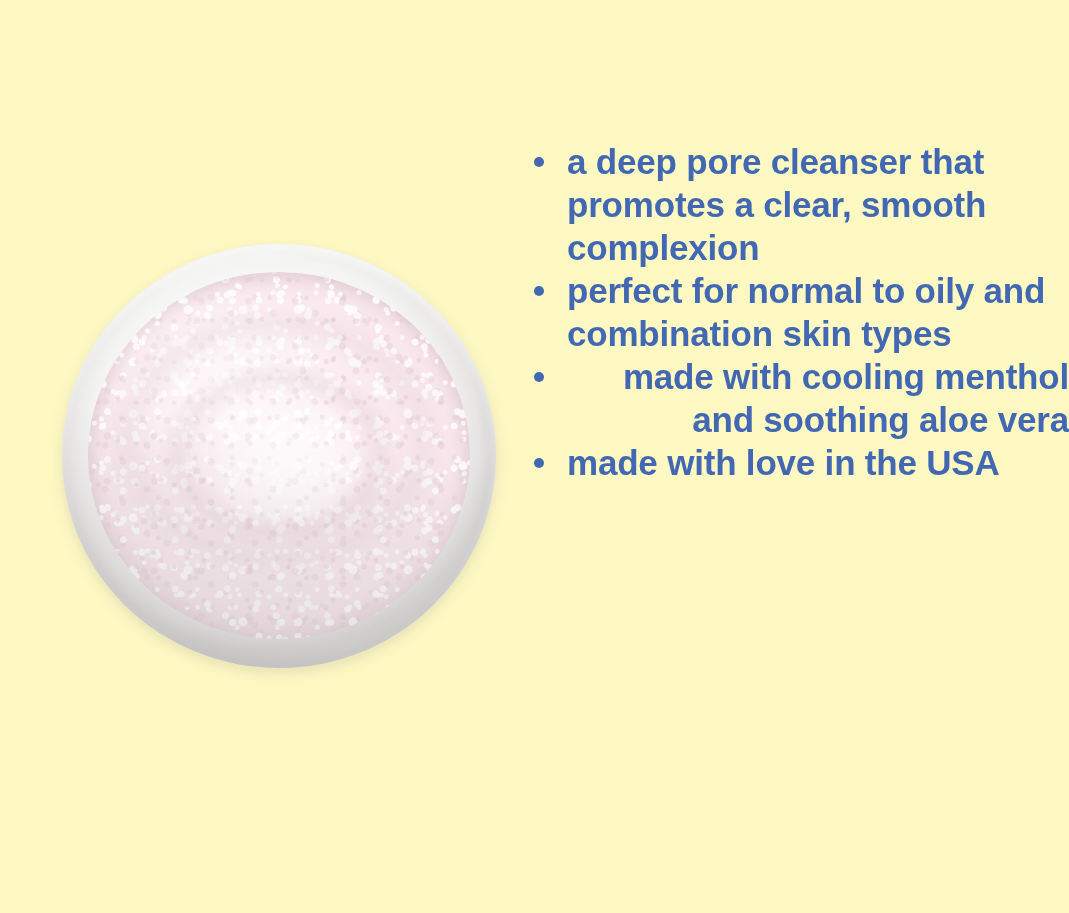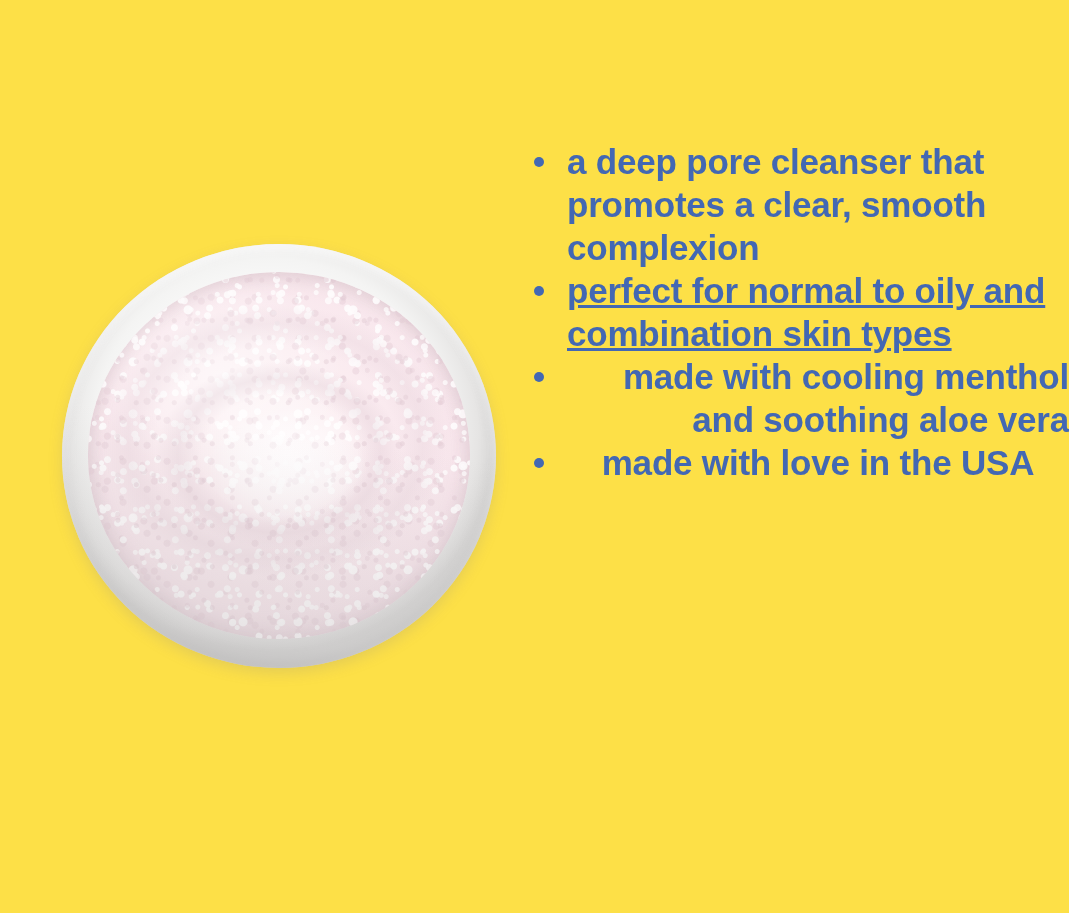--- a/index.html
+++ b/index.html
@@ -8,21 +8,21 @@
     padding: 0;
     background: #ffffff;
   }
   body {
     font-family: "Liberation Sans", sans-serif;
   }
   .page {
     position: relative;
     width: 1069px;
     height: 913px;
-    background: #fde047;
+    background: #fef9c3;
     overflow: hidden;
   }
 
   
   .product-image {
     position: absolute;
     left: 62px;
     top: 244px;
     width: 434px;
     height: 424px;
@@ -138,23 +138,23 @@
     top: 17px;
     width: 10px;
     height: 10px;
     border-radius: 50%;
     background: #4368b3;
   }
   .bullet-text { display: block; }
 
   
   .b1 { margin-top: 0px; }
-  .b2 { margin-top: 97px; text-decoration: underline; }
+  .b2 { margin-top: 97px; }
   .b3 { margin-top: 52px; text-align: right; }
-  .b4 { margin-top: 93px; text-align: center; }
+  .b4 { margin-top: 93px; }
 </style>
 </head>
 <body>
 
 <div class="page">
 
   <div class="product-image">
     <div class="dish-outer">
       <div class="powder"></div>
       <div class="dish-rim-shade"></div>

